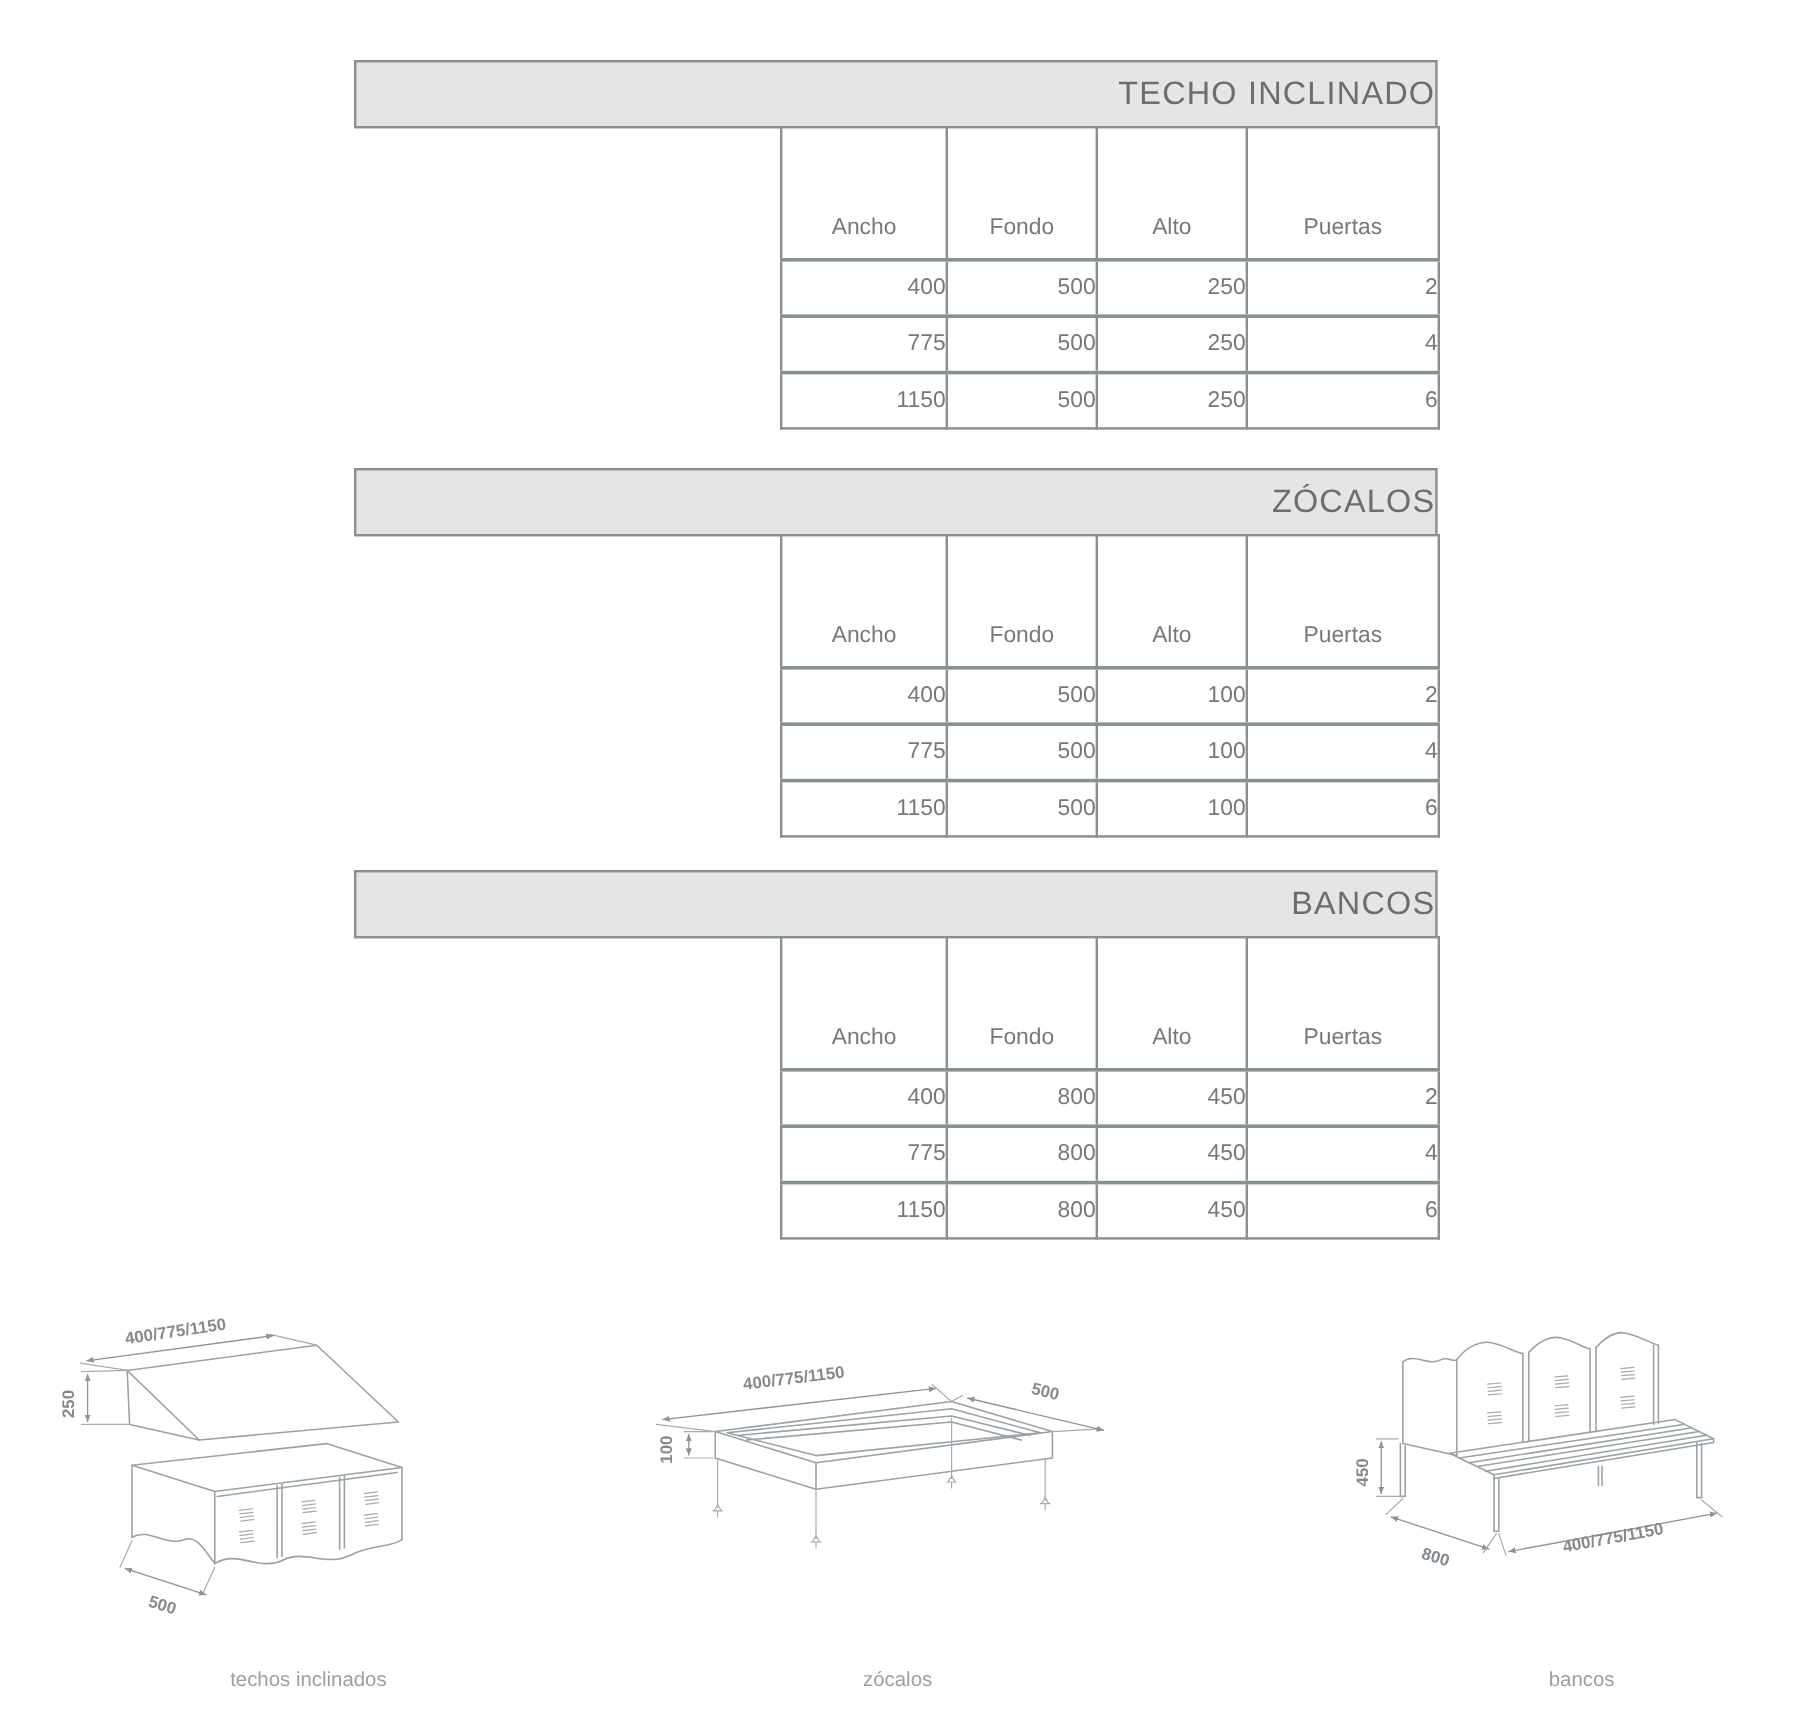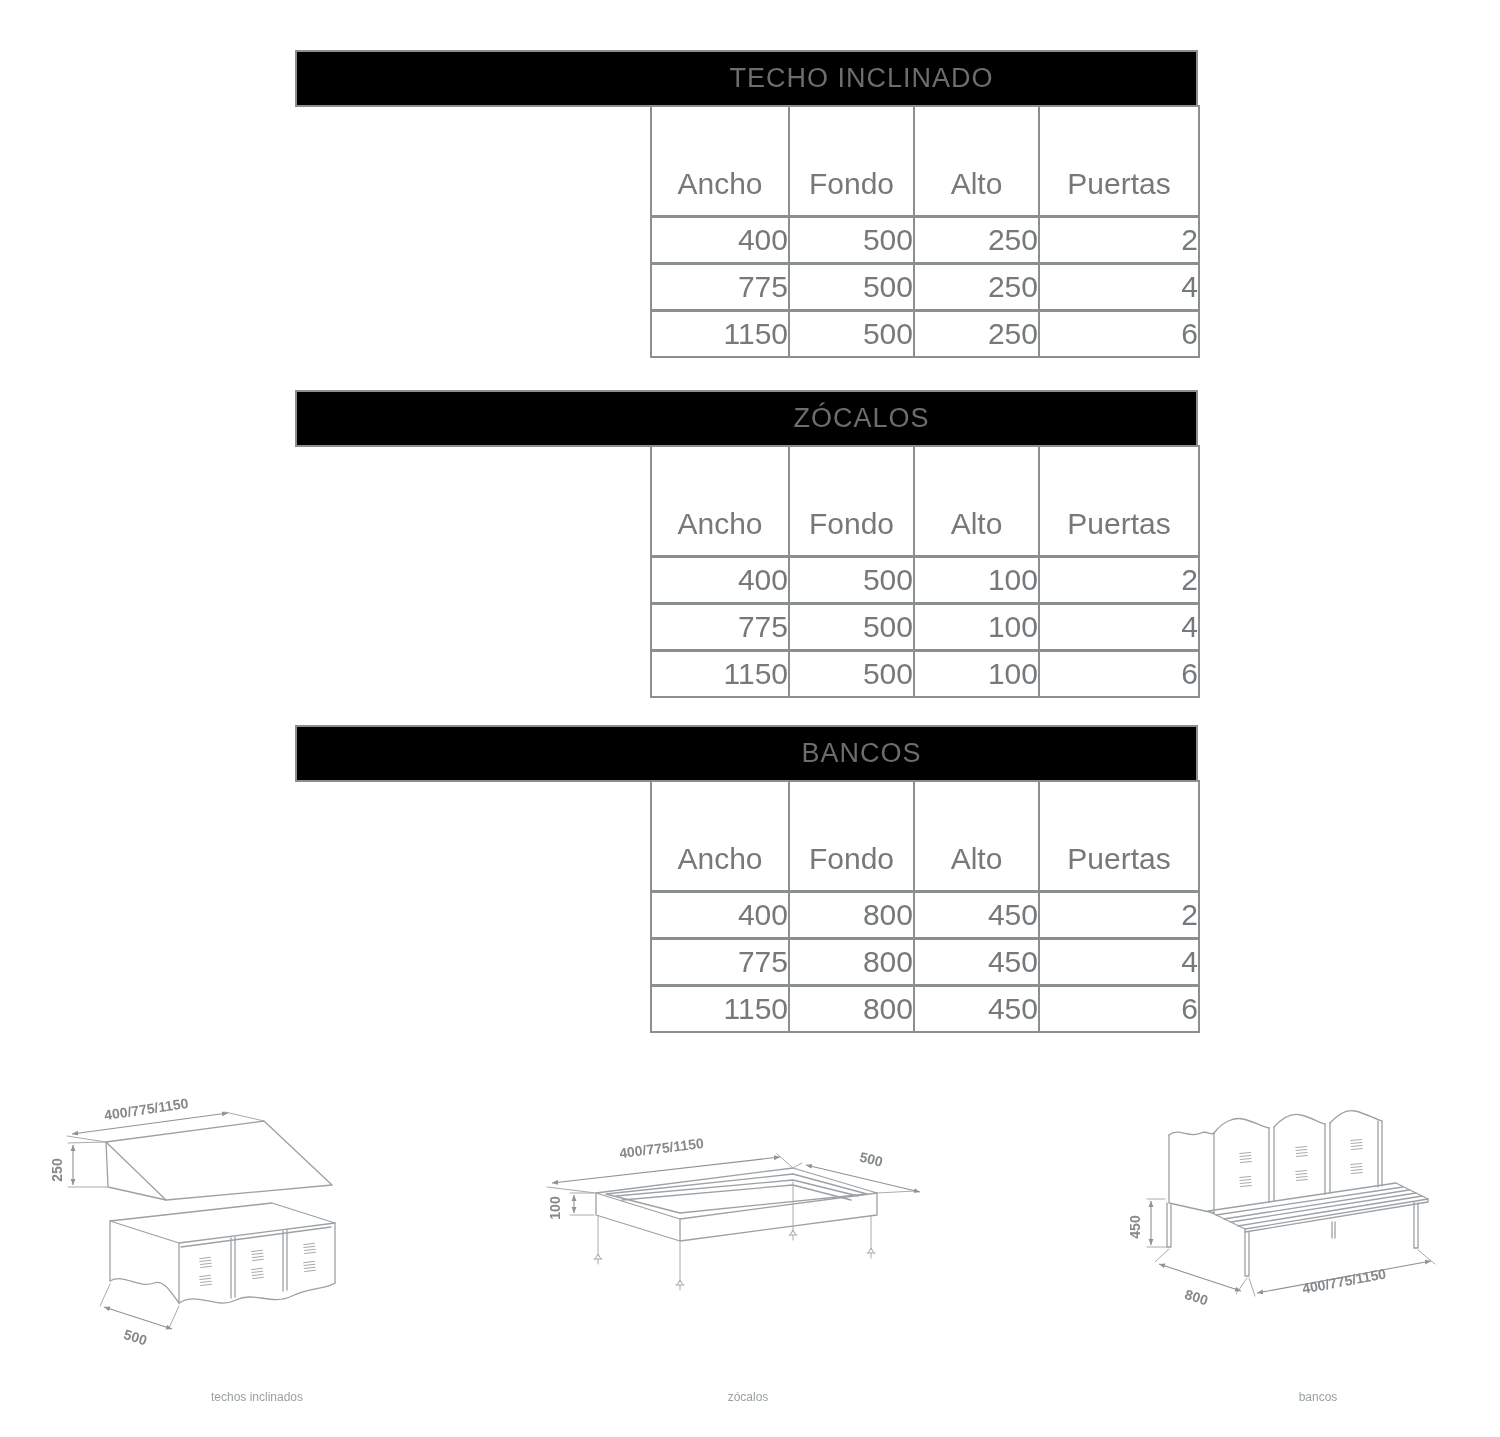--- a/index.html
+++ b/index.html
@@ -3,41 +3,41 @@
 <meta charset="utf-8">
 <style>
   html,body{margin:0;padding:0;background:#fff;}
   #screen{position:relative;width:1500px;height:1437px;background:#ffffff;
           font-family:"Liberation Sans",sans-serif;overflow:hidden;}
 
   
   .tbl{position:absolute;left:295px;width:903px;height:291px;}
   .tbl.t1{top:50px}.tbl.t2{top:390px}.tbl.t3{top:725px}
   .band{position:absolute;left:0;top:0;width:903px;height:57px;border:2px solid #8a8f92;
-        box-sizing:border-box;display:flex;align-items:center;justify-content:center;
-        padding-left:230px;background:#000000;}
+        box-sizing:border-box;display:flex;align-items:center;justify-content:flex-end;
+        padding-left:230px;background:#e5e5e5;}
   .band .title{font-size:27px;color:#6a6e70;letter-spacing:1px;white-space:nowrap;}
   table.grid{position:absolute;left:355px;top:55px;border-collapse:collapse;
              table-layout:fixed;width:548px;background:#fff;}
   .grid th,.grid td{border:2px solid #8a8f92;text-align:center;color:#76797b;
-                    font-size:30px;font-weight:400;overflow:hidden;}
+                    font-size:19px;font-weight:400;overflow:hidden;}
   .grid th{height:94px;vertical-align:bottom;padding:0 0 14px 0;}
   .grid td{height:44px;padding:0;text-align:right;}
   .grid tbody td{border-top-width:3px;}
 
   
   svg.drw{position:absolute;overflow:visible;}
   .ln{stroke:#9ba1a5;stroke-width:1.3;fill:none;stroke-linecap:round;stroke-linejoin:round;}
   .thin{stroke:#a6abaf;stroke-width:1;fill:none;stroke-linecap:round;}
   .dimln{stroke:#8f9397;stroke-width:1.1;fill:none;}
   .dimtxt{font-family:"Liberation Sans",sans-serif;font-size:14px;font-weight:bold;
           fill:#85898c;text-anchor:middle;stroke:none;}
 
   .cap{position:absolute;top:1390px;width:320px;text-align:center;
-       font-size:12px;color:#9aa0a3;}
+       font-size:17px;color:#9aa0a3;}
   .cap.c1{left:97px}.cap.c2{left:588px}.cap.c3{left:1158px}
 </style>
 </head>
 <body>
 
 <div id="screen">
 
   <svg width="0" height="0" style="position:absolute" aria-hidden="true">
     <defs>
       <marker id="arw" viewBox="0 0 10 10" refX="8.5" refY="5" markerWidth="6.5" markerHeight="6.5" orient="auto-start-reverse">

